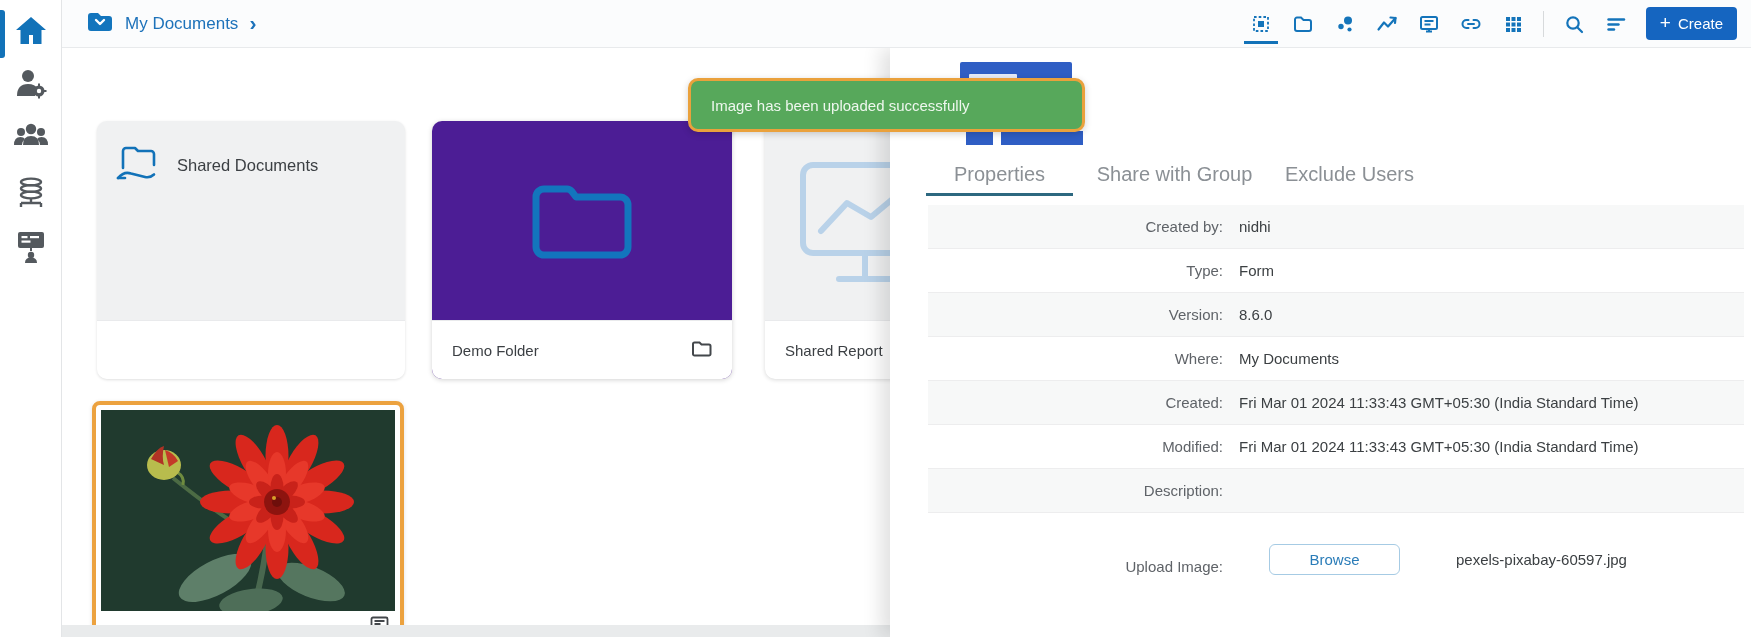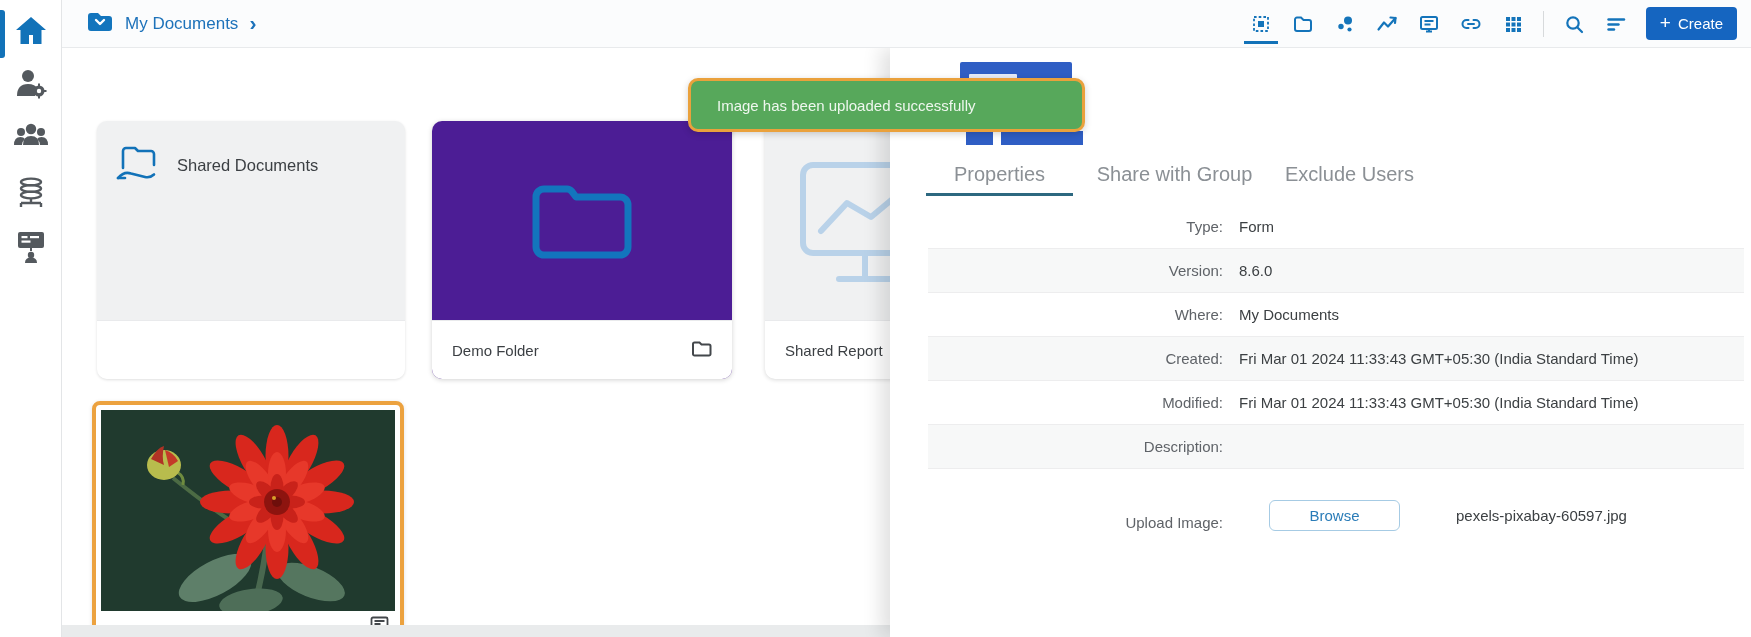--- a/index.html
+++ b/index.html
@@ -60,21 +60,21 @@
 .prow { display:flex; align-items:center; height:44px; border-bottom:1px solid #ededee; font-size:15px; background:#fff; }
 .prow.odd { background:#f7f8f8; }
 .plabel { width:311px; text-align:right; padding-right:16px; color:#5f6368; flex-shrink:0; }
 .pvalue { color:#3c4043; flex:1; }
 .prow-upload { height:62px; border-bottom:none;align-items:flex-end; }
 .upload-wrap { display:flex; align-items:center; flex:1; }
 .browse-btn { margin-left:30px; width:131px; height:31px; background:#fff; border:1px solid #a6cbe4; border-radius:6px; color:#2a7cb8; font-size:15px; font-family:inherit; cursor:pointer; }
 .filename { margin-left:56px; font-size:15px; color:#3c4043; }
 
 
-.toast { position:absolute; left:688px; top:78px; width:397px; height:54px; background:#57a85b; border:3px solid #eaa13c; border-radius:10px; display:flex; align-items:center; padding-left:26px; z-index:50; box-shadow:0 2px 7px rgba(0,0,0,.18); }
+.toast { position:absolute; left:688px; top:78px; width:397px; height:54px; background:#57a85b; border:3px solid #eaa13c; border-radius:10px; display:flex; align-items:center; padding-left:20px; z-index:50; box-shadow:0 2px 7px rgba(0,0,0,.18); }
 .toast-text { color:#eef7ee; font-size:15px; }
 </style>
 </head>
 <body>
 
 <div class="sidebar">
   <div class="active-bar"></div>
 
   <div class="side-item si-0">
     <span>
@@ -364,20 +364,24 @@
   <div class="tag1"></div>
   <div class="tag2"></div>
 
   <div class="tabs">
     <div class="tab active">Properties</div>
     <div class="tab">Share with Group</div>
     <div class="tab">Exclude Users</div>
   </div>
 
   <div class="ptable">
+    <div class="prow odd">
+      <span class="plabel">Created by:</span>
+      <span class="pvalue">nidhi</span>
+    </div>
     <div class="prow">
       <span class="plabel">Type:</span>
       <span class="pvalue">Form</span>
     </div>
     <div class="prow odd">
       <span class="plabel">Version:</span>
       <span class="pvalue">8.6.0</span>
     </div>
     <div class="prow">
       <span class="plabel">Where:</span>

